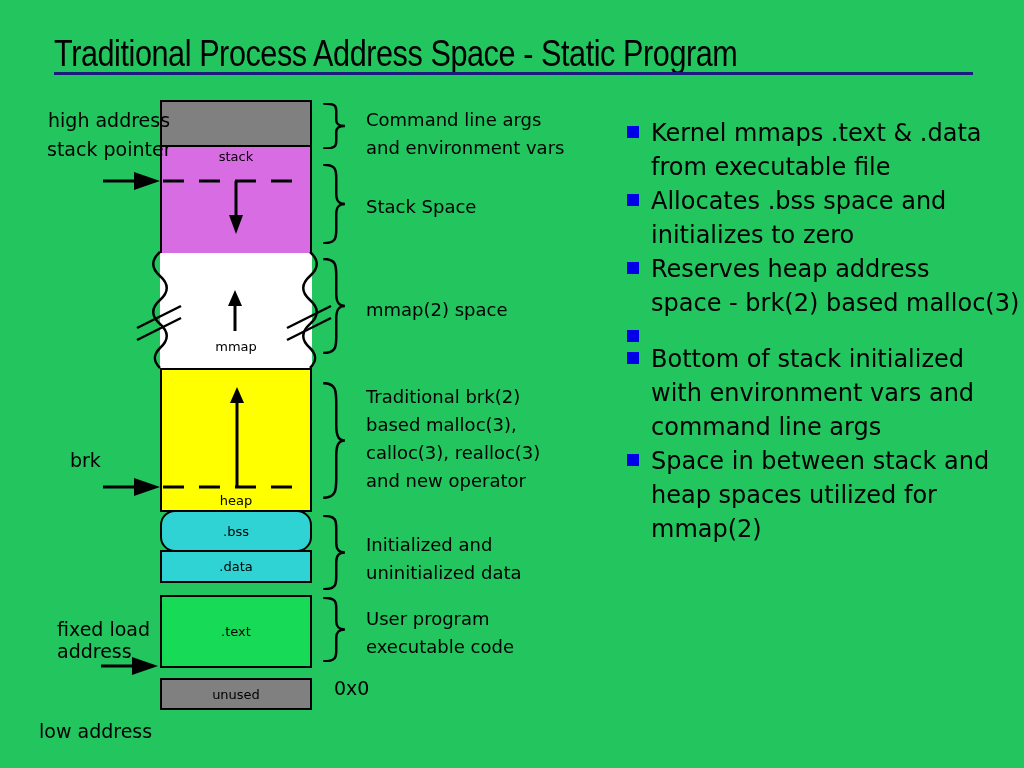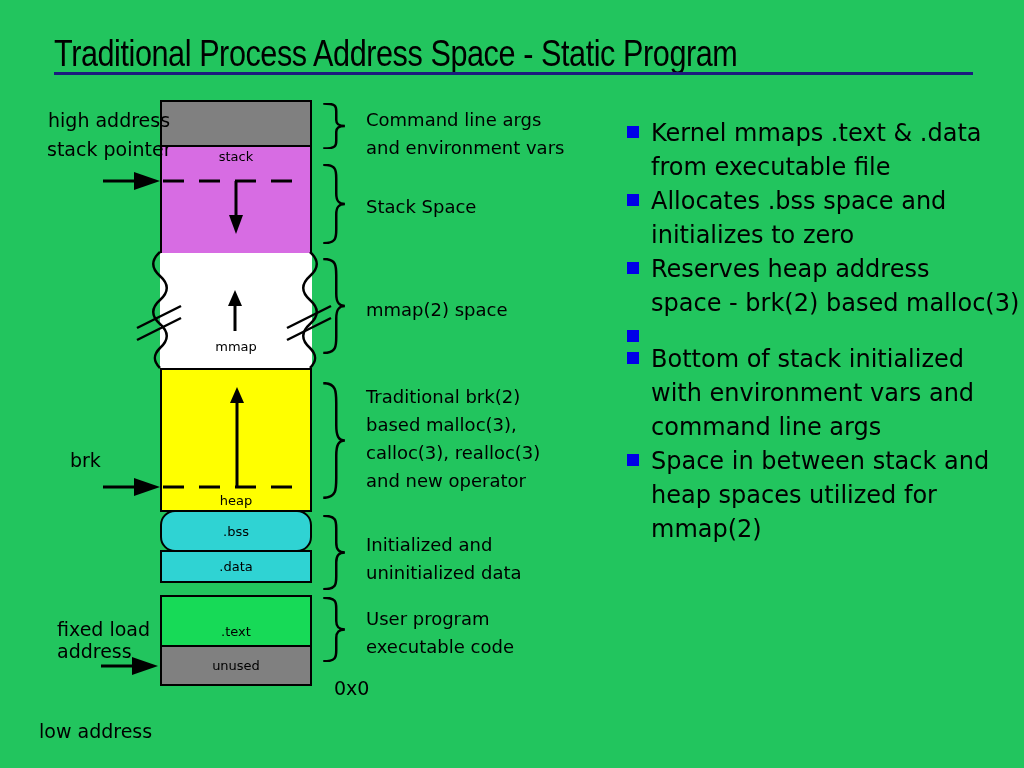--- a/index.html
+++ b/index.html
@@ -53,21 +53,21 @@
     </div>
   <div class="membox v-center" style="top: 510px; height: 42px; background-color: rgb(47, 211, 211); border-radius: 15px;">
       <span>.bss</span>
     </div>
   <div class="membox v-center" style="top: 550px; height: 33px; background-color: rgb(47, 211, 211);">
       <span>.data</span>
     </div>
   <div class="membox v-center" style="top: 595px; height: 73px; background-color: rgb(23, 218, 87);">
       <span>.text</span>
     </div>
-  <div class="membox v-center" style="top: 645px; height: 41px; background-color: rgb(128, 128, 128);">
+  <div class="membox v-center" style="top: 678px; height: 32px; background-color: rgb(128, 128, 128);">
       <span>unused</span>
     </div>
 
   <div class="sidelabel" style="left:48px;top:109px;">high address</div>
   <div class="sidelabel" style="left:47px;top:138px;">stack pointer</div>
   <div class="sidelabel" style="left:70px;top:449px;">brk</div>
   <div class="sidelabel" style="left:57px;top:618px;">fixed load
 address</div>
   <div class="sidelabel" style="left:39px;top:720px;">low address</div>
   <div class="sidelabel" style="left:334px;top:677px;">0x0</div>

